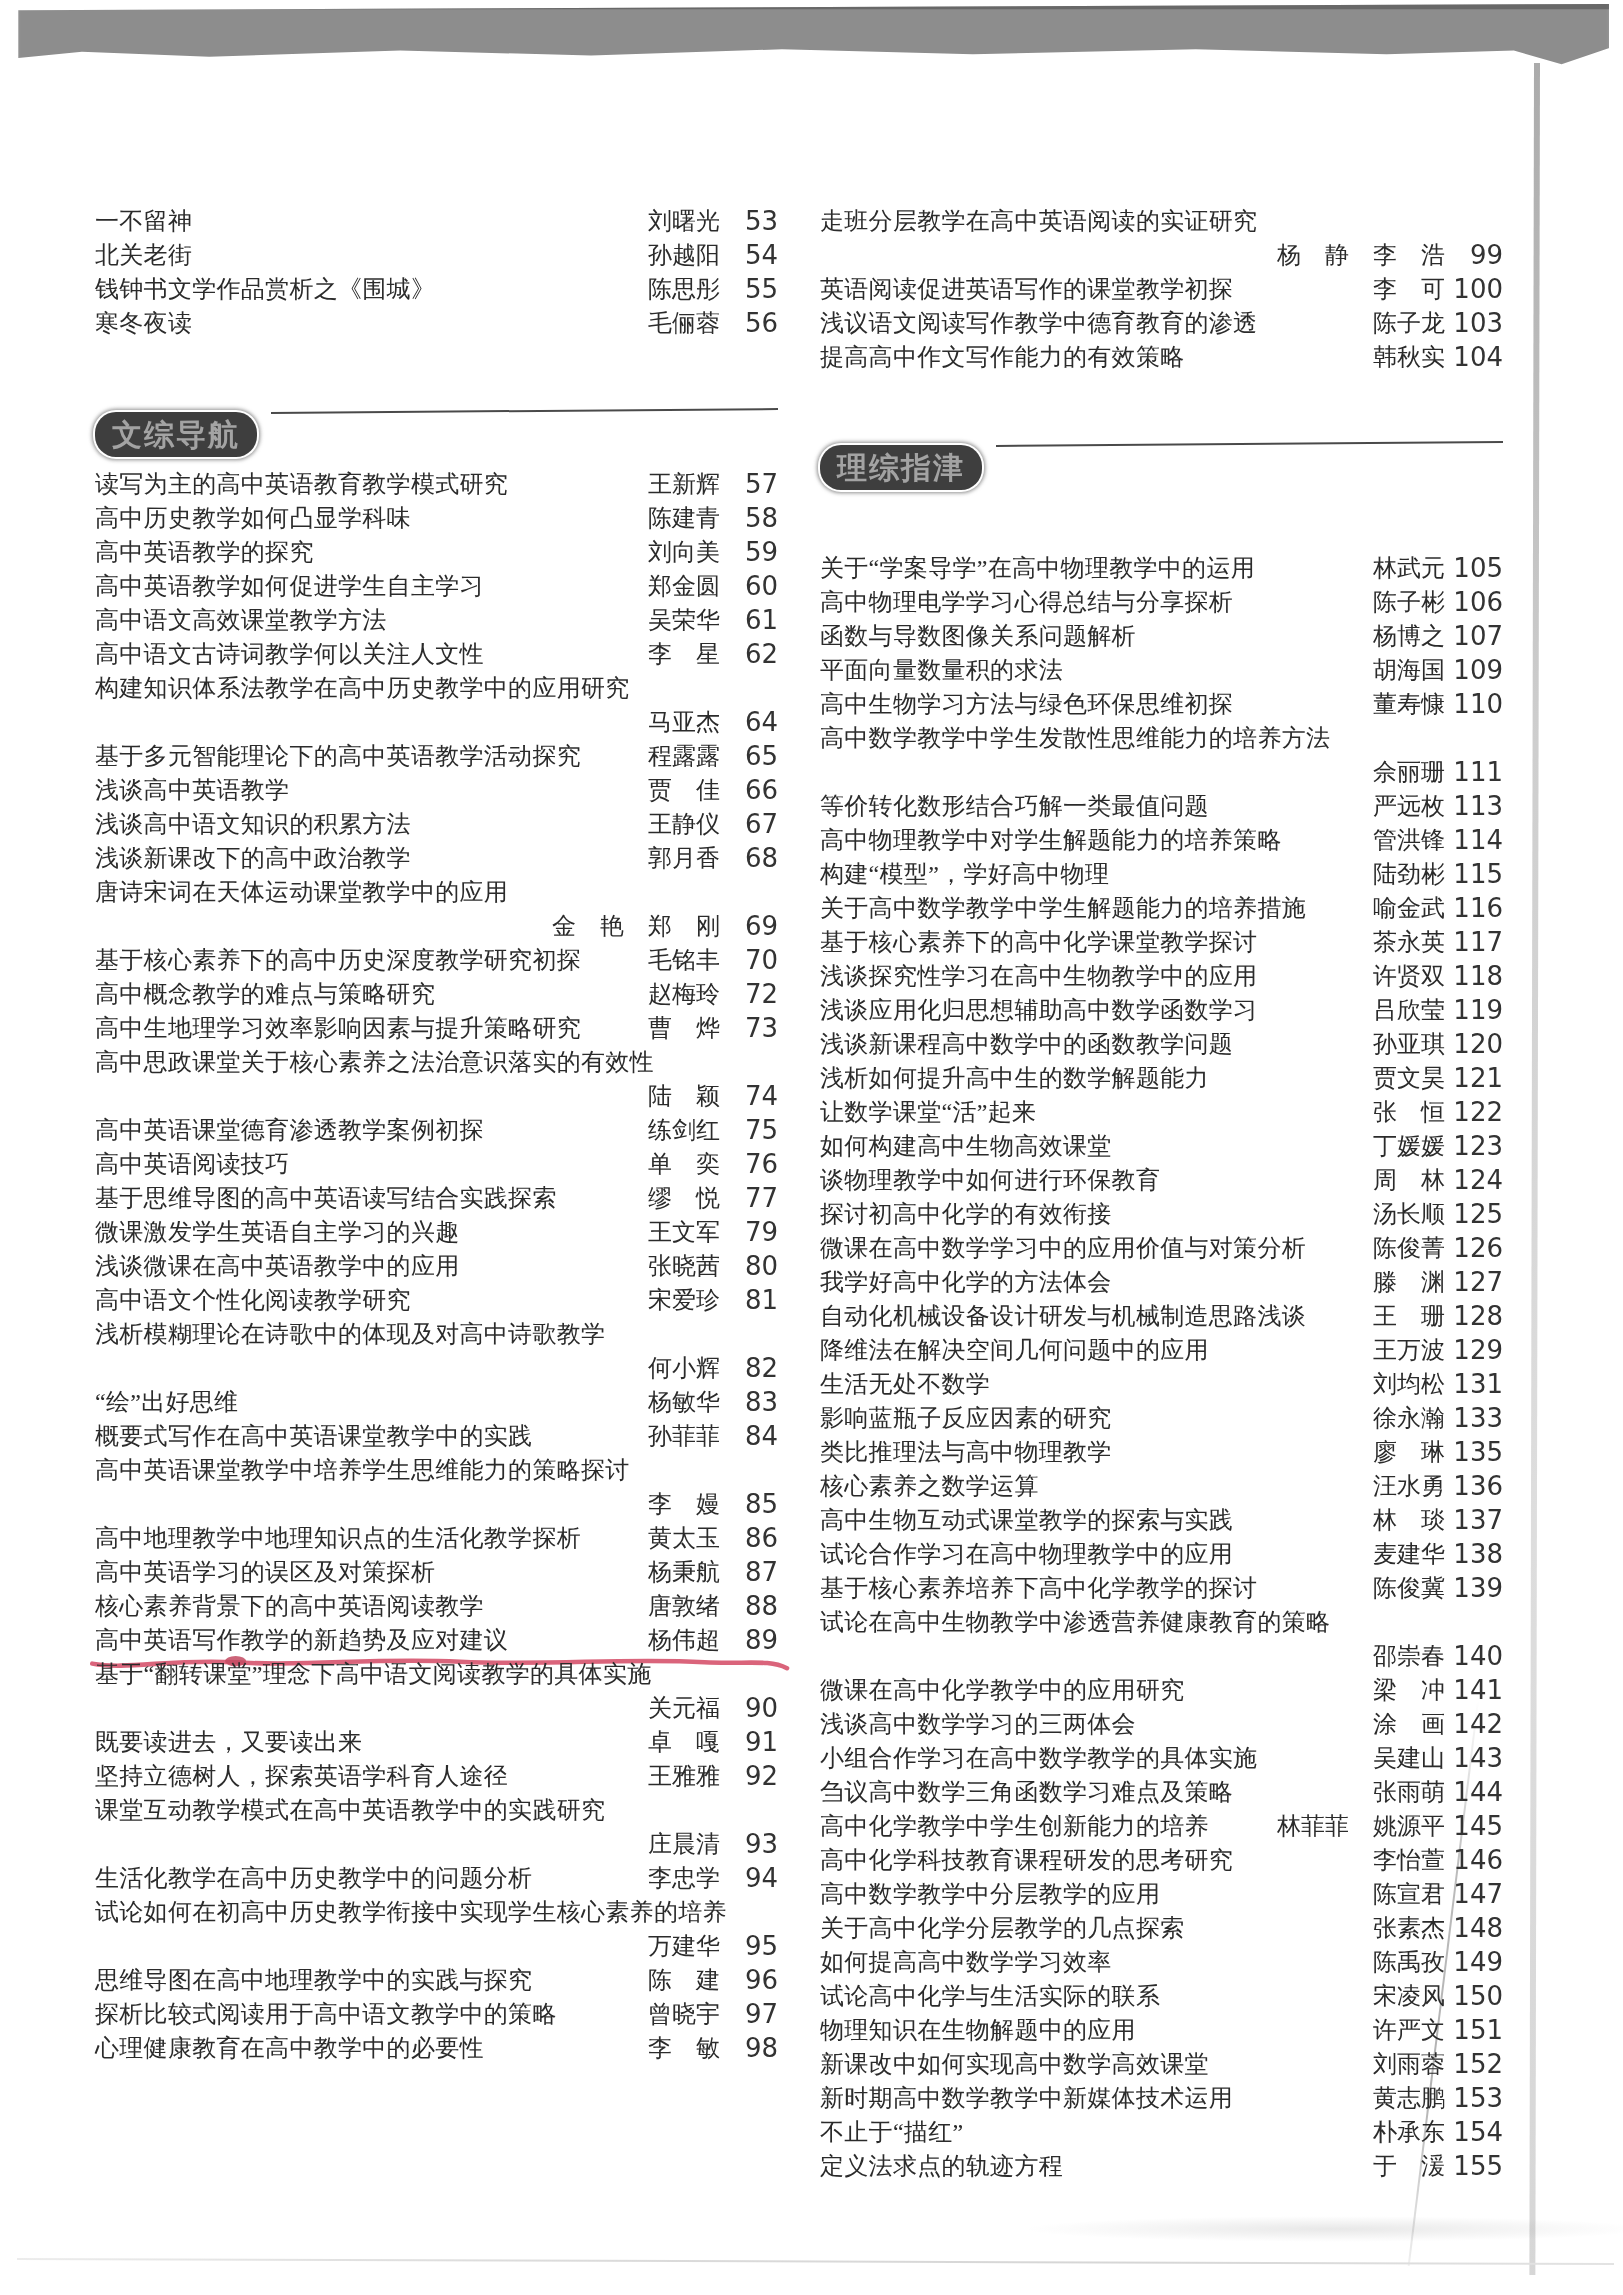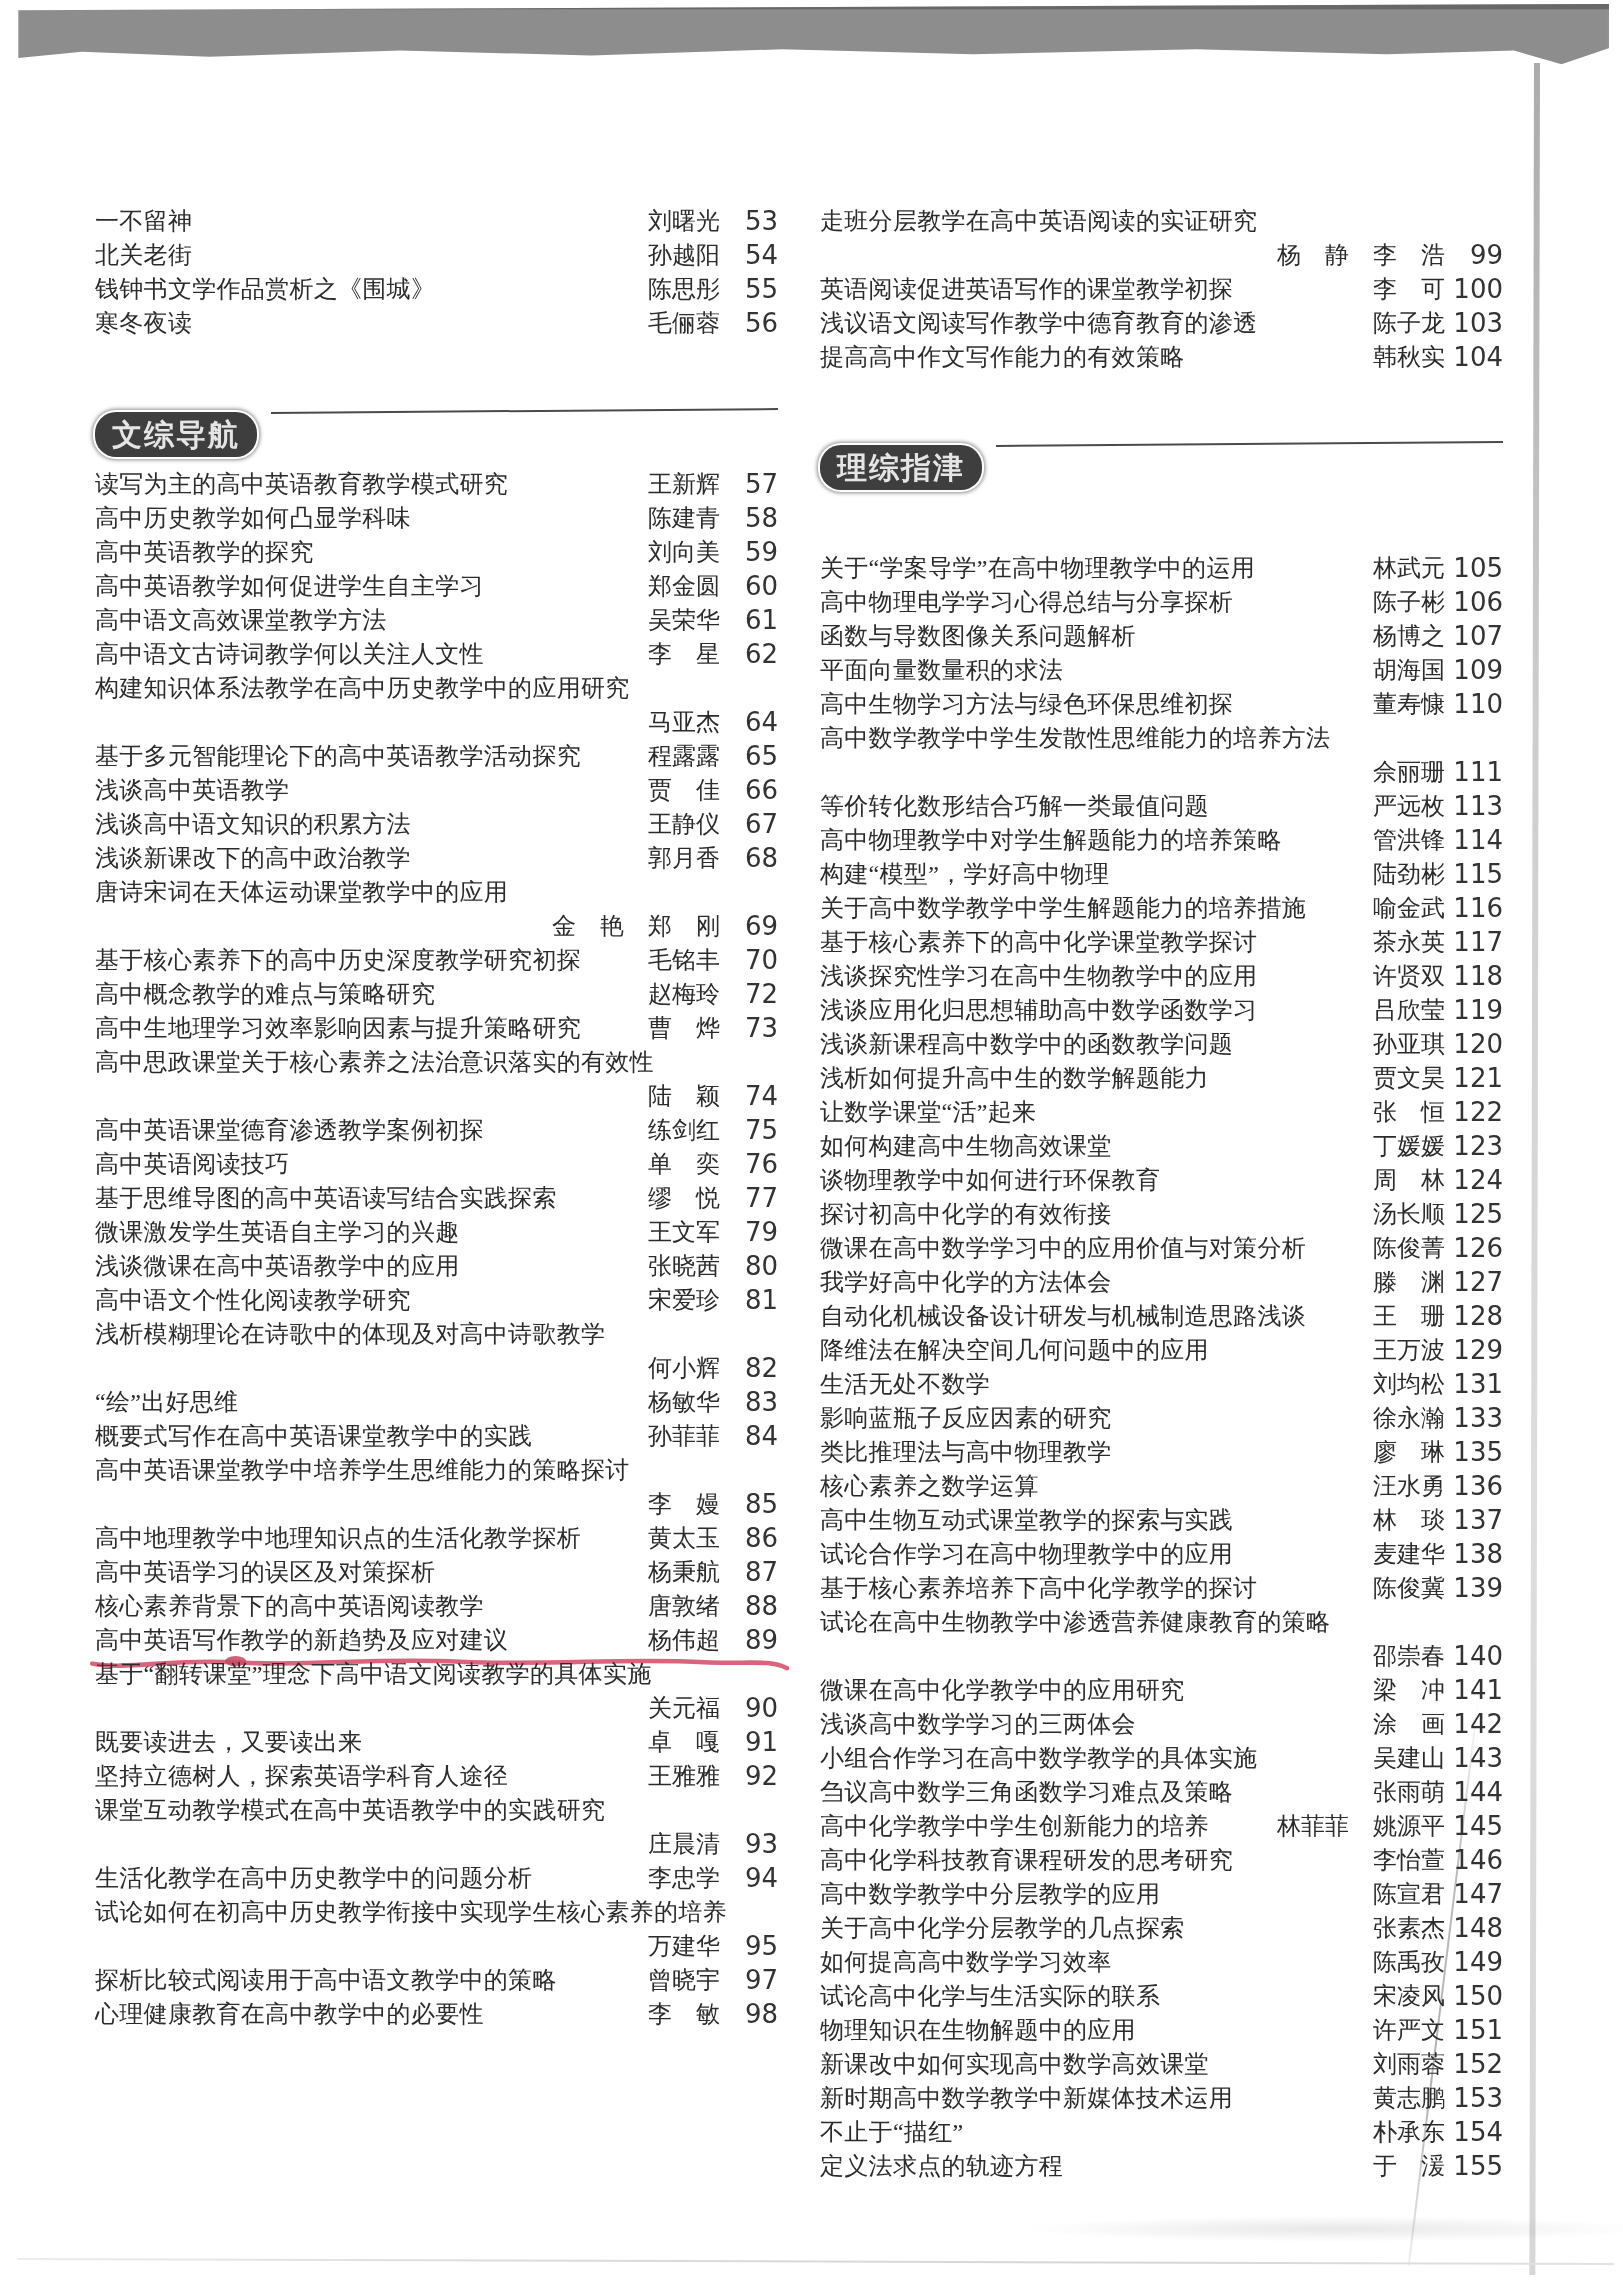--- a/index.html
+++ b/index.html
@@ -54,21 +54,21 @@
   .red-underline{
     display:none;position:absolute;left:-7.9px;top:29px;
     width:calc(100% + 23.6px);height:22px;pointer-events:none;
   }
   .row.marked .red-underline{display:block;}
   
   .section-header{display:flex;align-items:center;height:48px;}
   .left-col .section-header{margin-top:49px;margin-bottom:29.5px;}
   .right-col .section-header{margin-top:48px;margin-bottom:81px;}
   .badge{
-    background:#3e3e3e;color:#e5e5e5;border-radius:21px;
+    background:#3e3e3e;color:#a3a3a3;border-radius:21px;
     font-family:"Liberation Sans","DejaVu Sans",sans-serif;
     font-weight:bold;font-size:30px;letter-spacing:2px;
     padding:3.9px 17px;line-height:38px;
     box-shadow:0 0 0 2px #ffffff,0 0 3.9px 3.3px rgba(70,70,70,.55);
     margin-top:43px;
   }
   .rule{
     flex:1;height:2px;background:#4a4a4a;margin-left:14.4px;
     transform:rotate(-.45deg);transform-origin:left center;
   }
@@ -331,20 +331,26 @@
         <span class="pageno">94</span>
 
       </div>
       <div class="row wrap">
         <span class="title">试论如何在初高中历史教学衔接中实现学生核心素养的培养</span>
         <span class="authors">万建华</span>
         <span class="pageno">95</span>
 
       </div>
       <div class="row">
+        <span class="title">思维导图在高中地理教学中的实践与探究</span>
+        <span class="authors">陈　建</span>
+        <span class="pageno">96</span>
+
+      </div>
+      <div class="row">
         <span class="title">探析比较式阅读用于高中语文教学中的策略</span>
         <span class="authors">曾晓宇</span>
         <span class="pageno">97</span>
 
       </div>
       <div class="row">
         <span class="title">心理健康教育在高中教学中的必要性</span>
         <span class="authors">李　敏</span>
         <span class="pageno">98</span>
 

